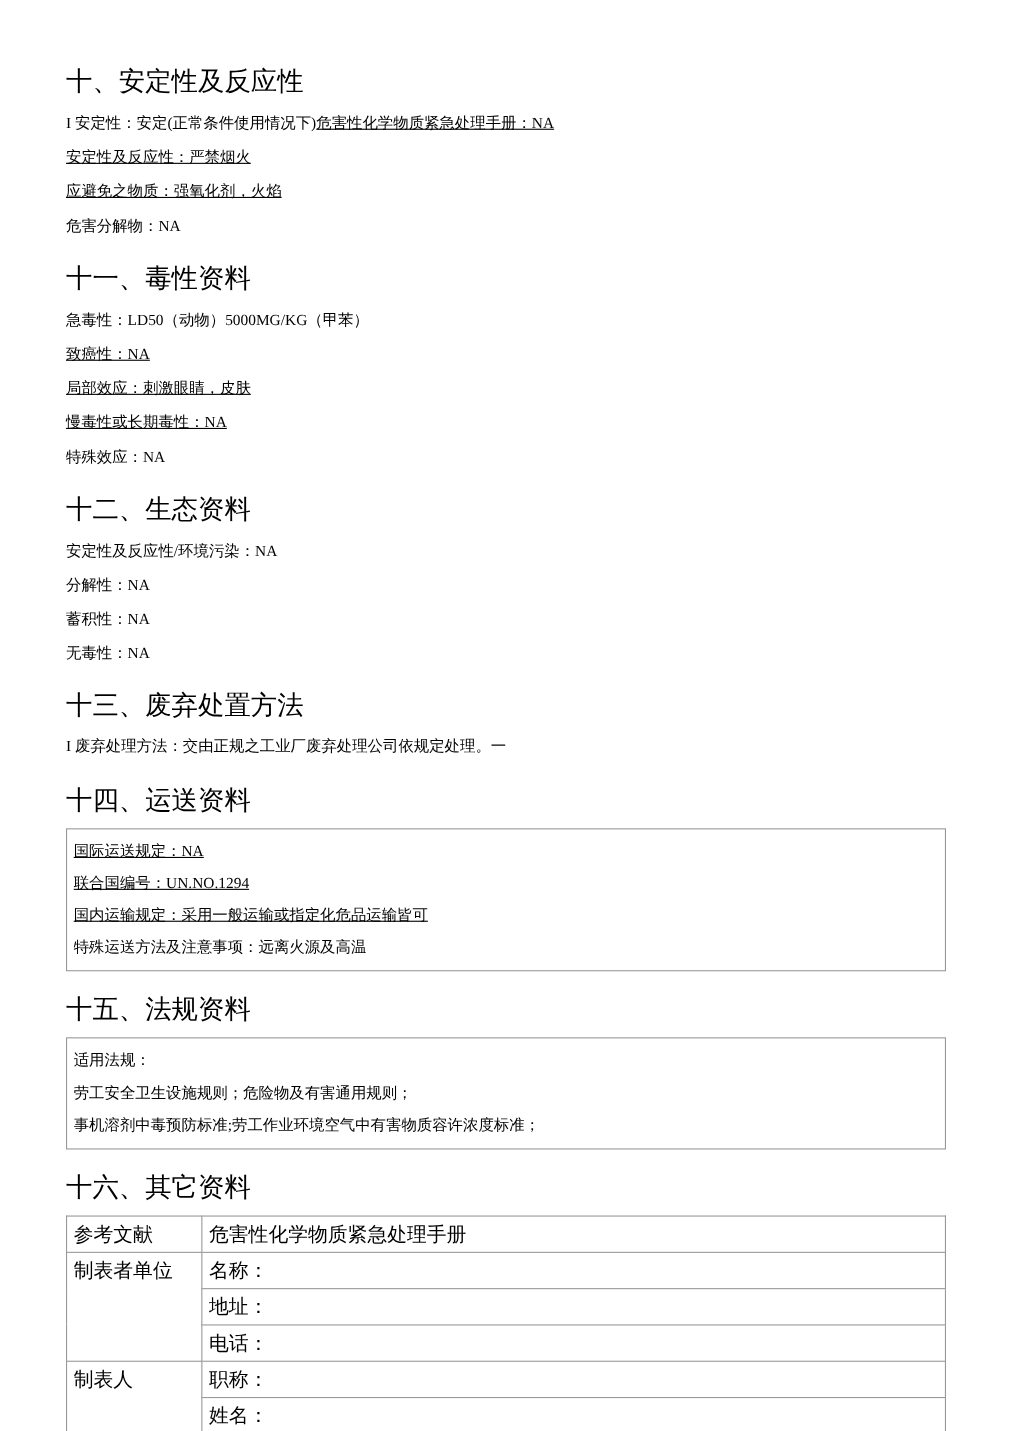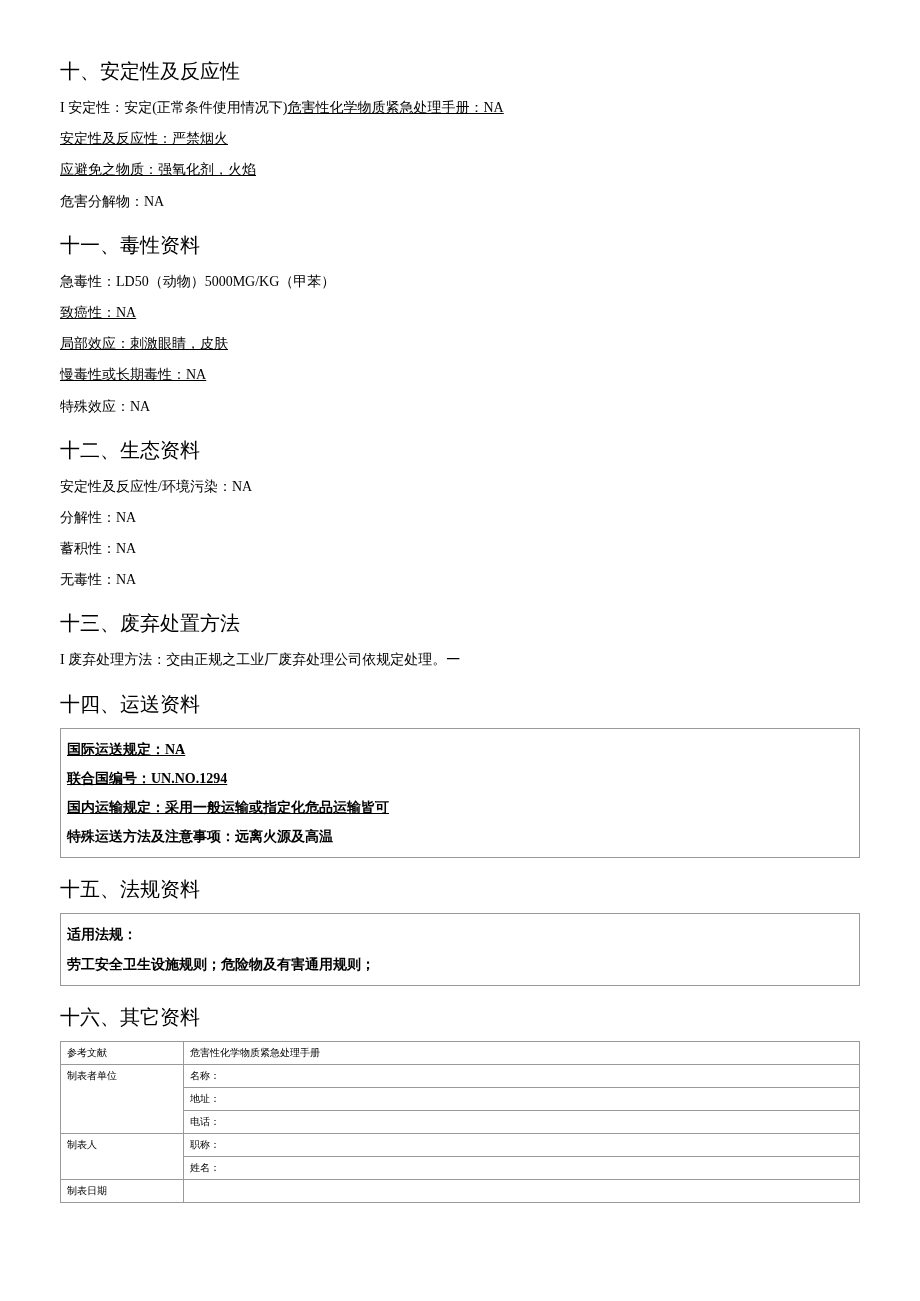--- a/index.html
+++ b/index.html
@@ -5,21 +5,21 @@
   body {
     font-family: "SimSun", "宋体", serif;
     font-size: 14px;
     color: #000;
     background: #fff;
     margin: 0;
     padding: 40px 60px;
     width: 800px;
   }
   h2 {
-    font-size: 20px;
+    font-size: 24px;
     font-weight: normal;
     margin: 18px 0 10px 0;
   }
   p {
     margin: 6px 0;
     line-height: 1.8;
   }
   .underline {
     text-decoration: underline;
   }
@@ -28,27 +28,26 @@
   }
   table.boxed {
     border-collapse: collapse;
     width: 100%;
     margin-top: 6px;
   }
   table.boxed td {
     border: 1px solid #999;
     padding: 4px 6px;
     vertical-align: top;
-    font-size: 10px;
+    font-size: 18px;
   }
   .box {
     border: 1px solid #999;
     padding: 4px 6px;
     margin-top: 6px;
-    font-weight: bold;
   }
   .box p {
     margin: 4px 0;
   }
   .inline-under {
     text-decoration: underline;
   }
 </style>
 </head>
 <body>
@@ -90,20 +89,21 @@
   <p class="underline">国际运送规定：NA</p>
   <p class="underline">联合国编号：UN.NO.1294</p>
   <p class="underline">国内运输规定：采用一般运输或指定化危品运输皆可</p>
   <p>特殊运送方法及注意事项：远离火源及高温</p>
 </div>
 
 <h2>十五、法规资料</h2>
 <div class="box">
   <p>适用法规：</p>
   <p>劳工安全卫生设施规则；危险物及有害通用规则；</p>
+  <p>事机溶剂中毒预防标准;劳工作业环境空气中有害物质容许浓度标准；</p>
 </div>
 
 <h2>十六、其它资料</h2>
 <table class="boxed">
   <tbody>
       <tr>
     <td style="width:110px;">参考文献</td>
     <td>危害性化学物质紧急处理手册</td>
   </tr>
   <tr>

